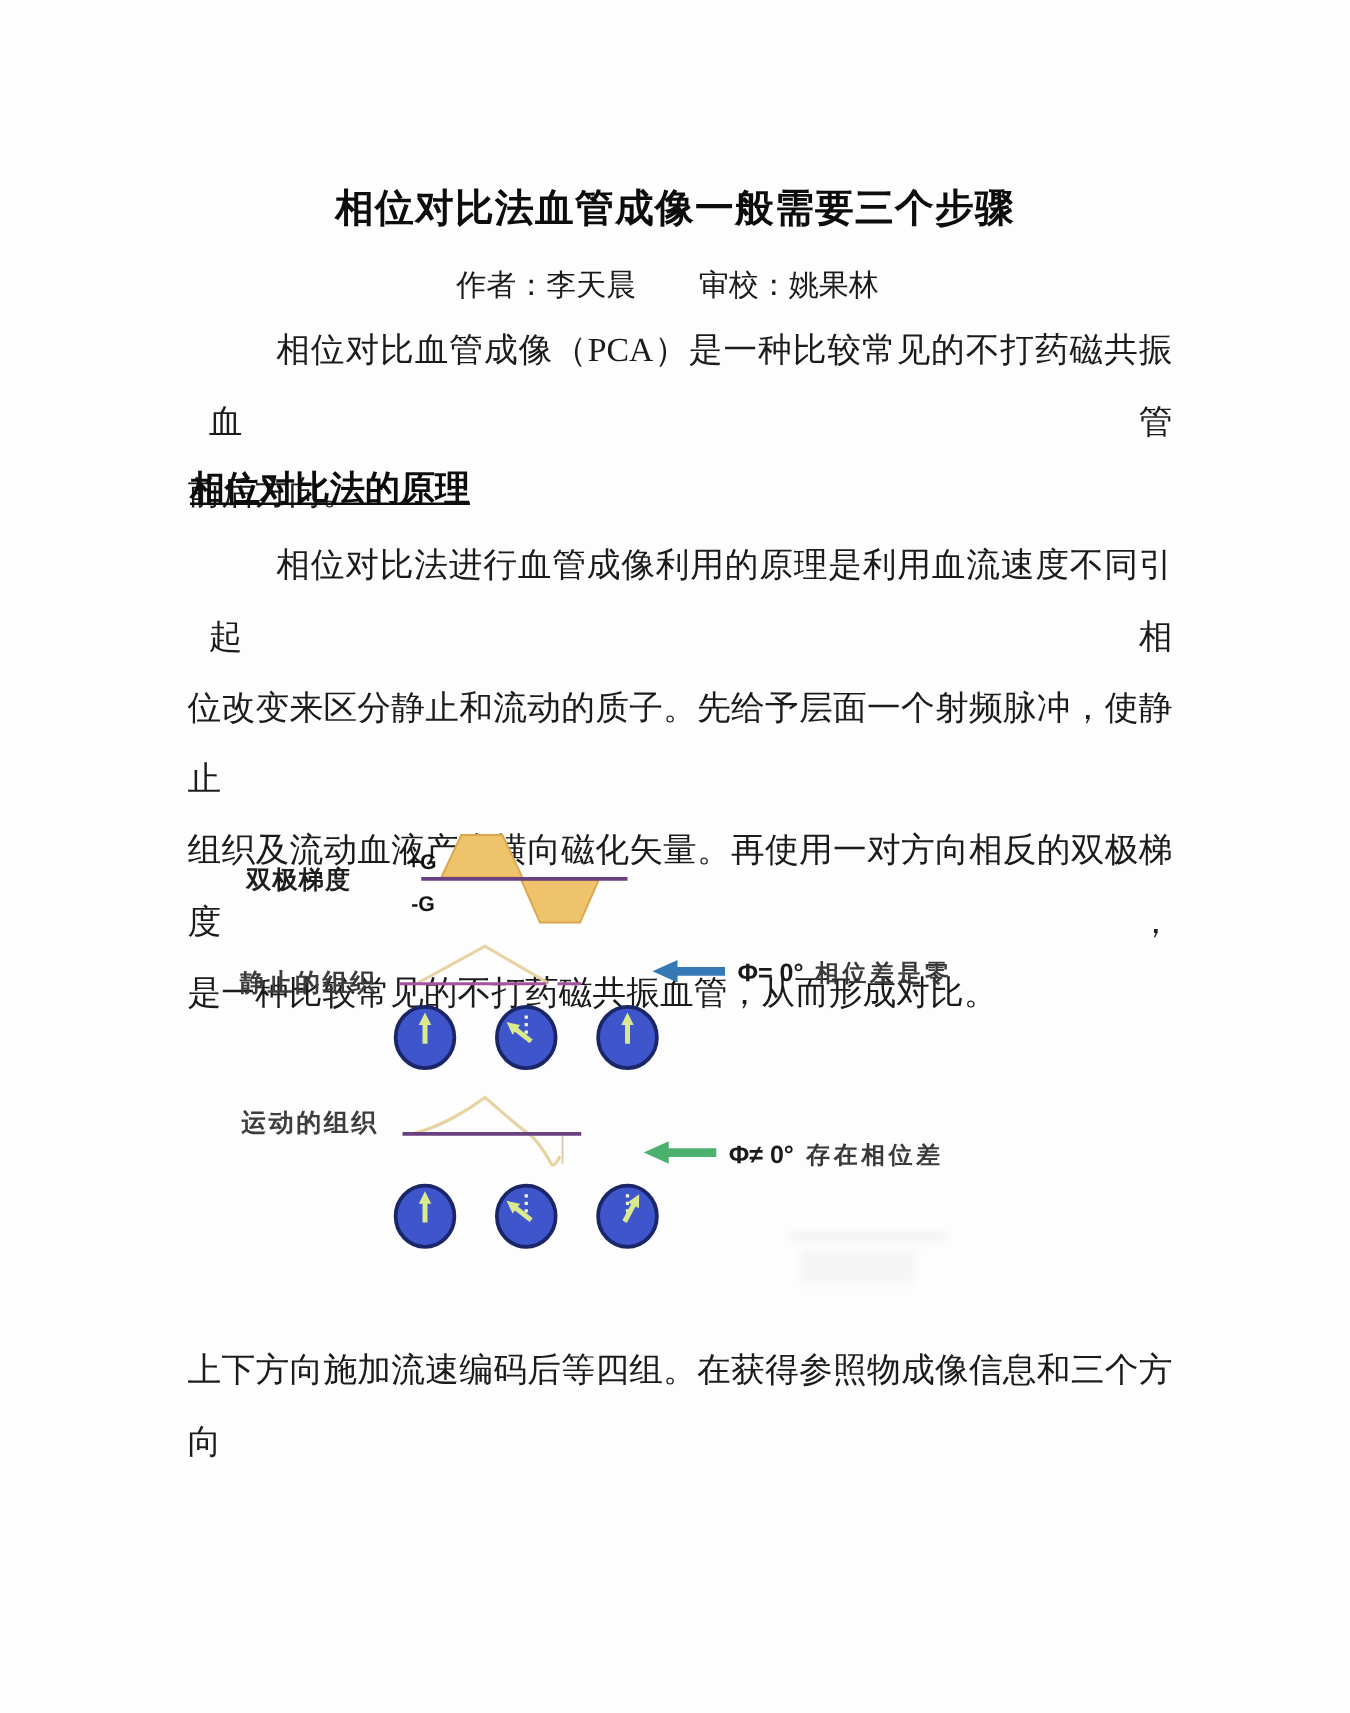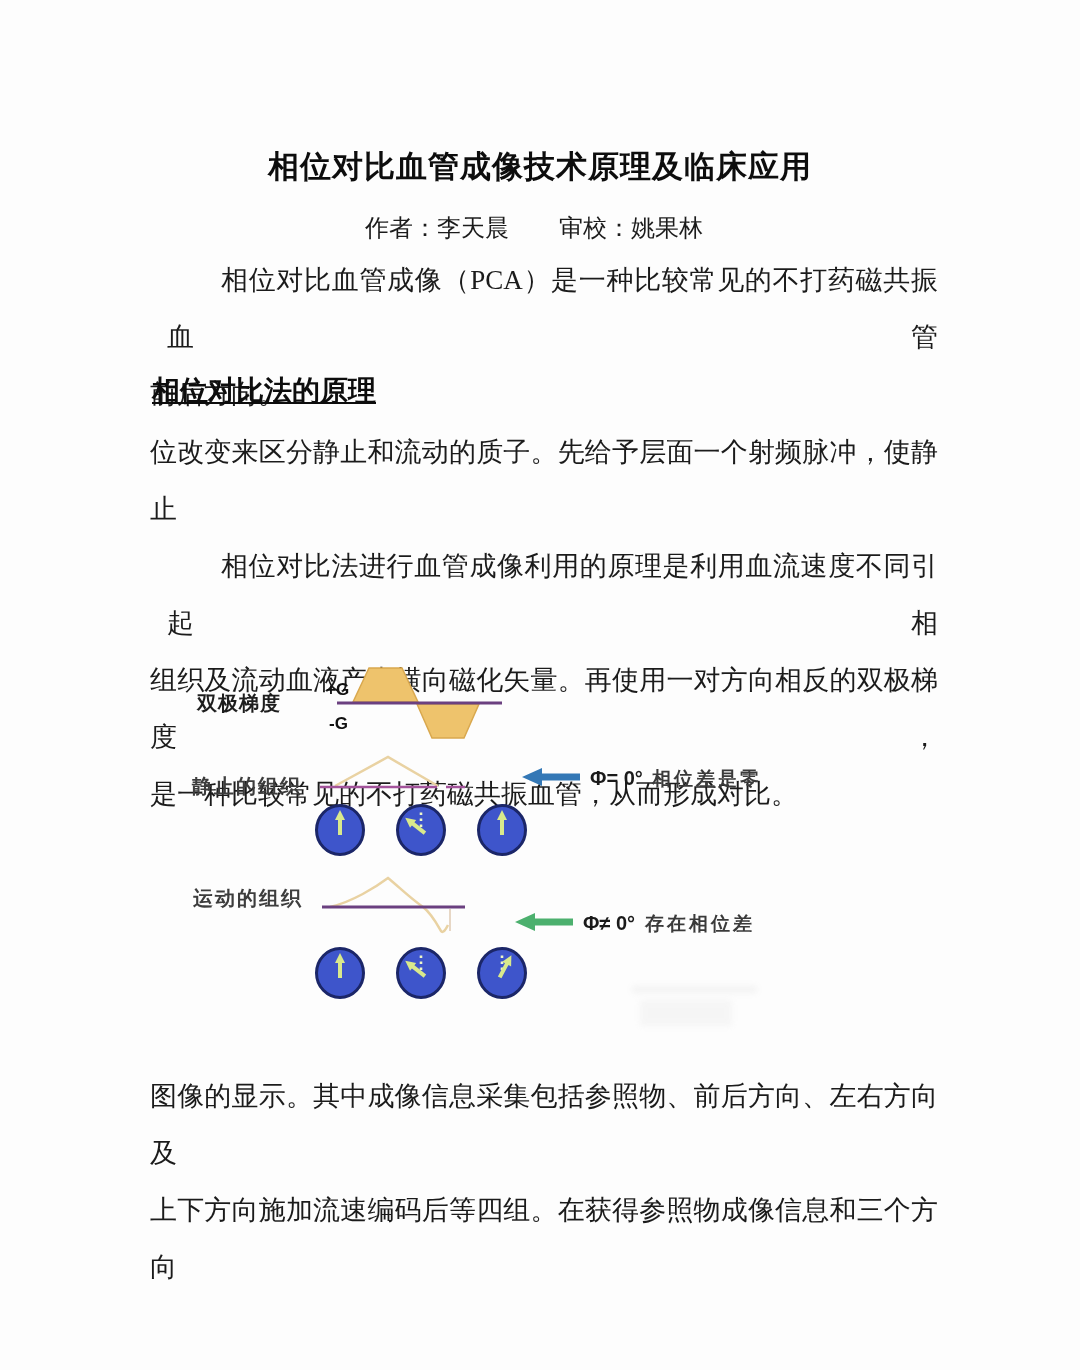--- a/index.html
+++ b/index.html
@@ -35,36 +35,36 @@
   .fig-label.bold { font-weight:700; fill:#1d1d1d; letter-spacing:1px; }
   .fig-g { font:700 17px "Liberation Sans",sans-serif; fill:#111; }
   .fig-phi { font:700 20px "Liberation Sans",sans-serif; fill:#1a1a1a; }
   .fig-caption { font:600 19px "Liberation Serif",serif; fill:#3a3a3a; letter-spacing:3px; }
 </style>
 </head>
 <body>
 
 <div class="page">
 
-  <div class="doc-title">相位对比血管成像技术原理及临床应用</div>
+  <div class="doc-title">相位对比法血管成像一般需要三个步骤</div>
 
   <div class="byline">
     <span>作者：李天晨</span><span class="gap"></span><span>审校：姚果林</span>
   </div>
 
   <div class="para" style="top:252px;">
       <div class="line indent">相位对比血管成像（PCA）是一种比较常见的不打药磁共振血管</div>
       <div class="line last">前后方向。</div>
     </div>
 
   <div class="section-heading">相位对比法的原理</div>
 
   <div class="para" style="top:424px;">
+      <div class="line indent">相位对比法进行血管成像利用的原理是利用血流速度不同引起相</div>
       <div class="line">位改变来区分静止和流动的质子。先给予层面一个射频脉冲，使静止</div>
-      <div class="line indent">相位对比法进行血管成像利用的原理是利用血流速度不同引起相</div>
       <div class="line">组织及流动血液产生横向磁化矢量。再使用一对方向相反的双极梯度，</div>
       <div class="line last">是一种比较常见的不打药磁共振血管，从而形成对比。</div>
     </div>
 
   <div class="figure-wrap">
     <svg width="800" height="400" viewBox="0 0 800 400">
       <defs>
         <filter id="soft" x="-50%" y="-50%" width="200%" height="200%">
           <feGaussianBlur stdDeviation="3"></feGaussianBlur>
         </filter>
@@ -143,17 +143,16 @@
         </g>
 
       <g opacity="0.10" filter="url(#soft)">
         <rect x="492" y="336" width="125" height="7" fill="#9a9a9a"></rect>
         <rect x="500" y="350" width="92" height="26" fill="#b5b5b5"></rect>
       </g>
     </svg>
   </div>
 
   <div class="para" style="top:1068px;">
-      <div class="line">图像的显示。其中成像信息采集包括参照物、前后方向、左右方向及</div>
       <div class="line">上下方向施加流速编码后等四组。在获得参照物成像信息和三个方向</div>
     </div>
 
 </div>
 
 </body></html>

